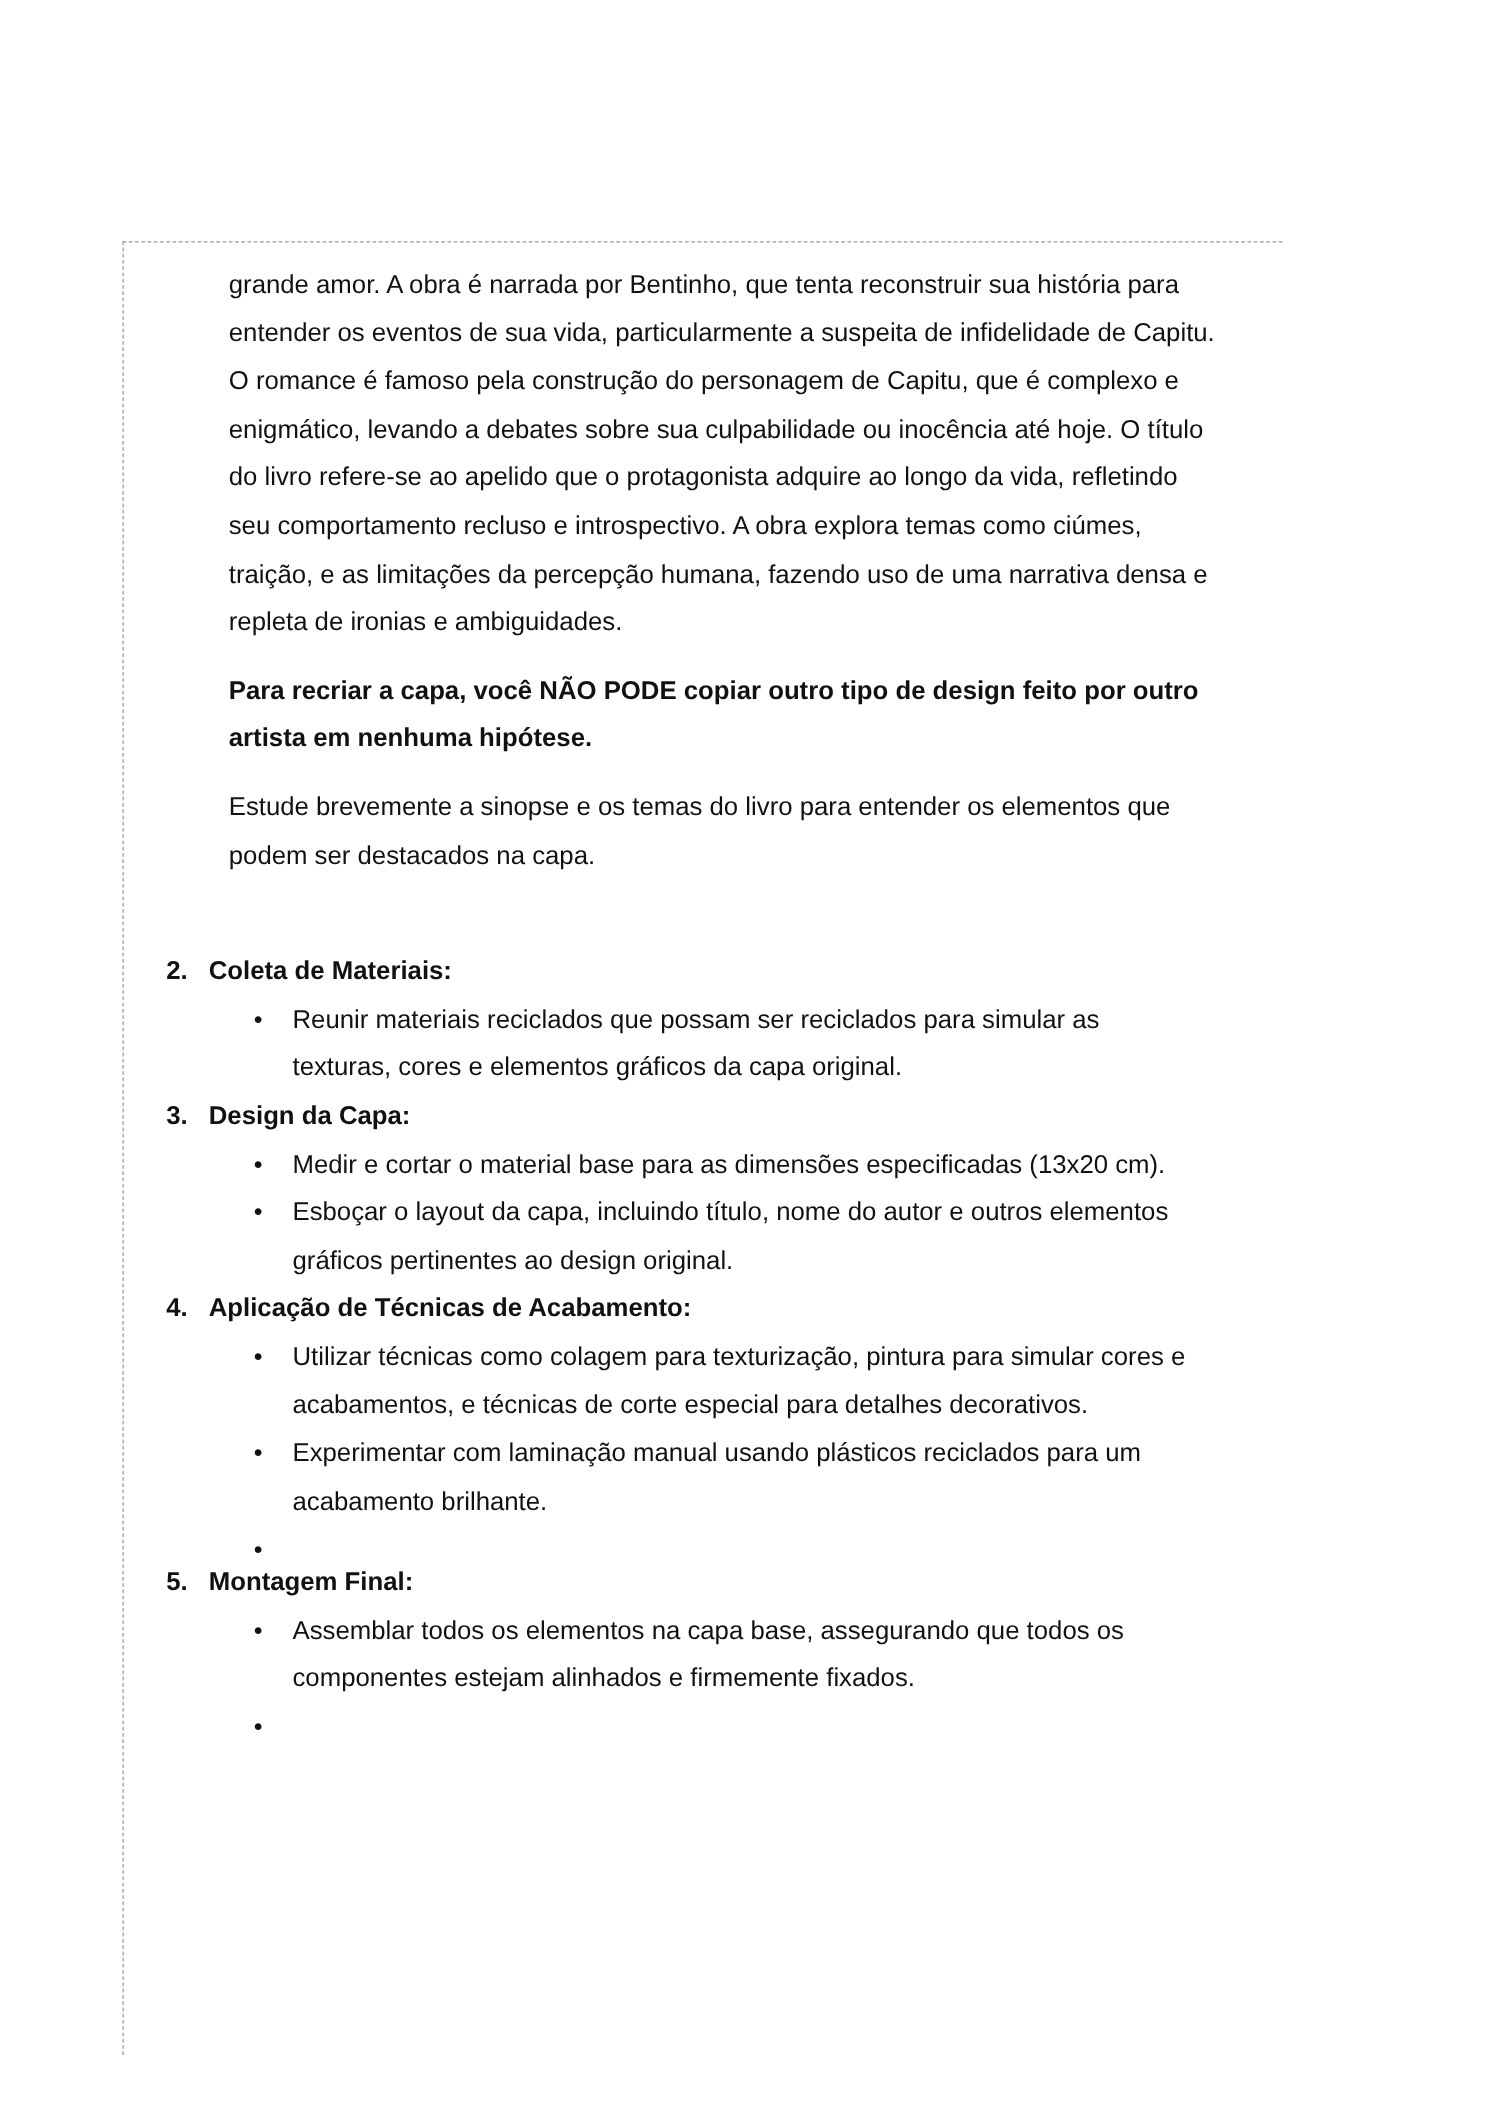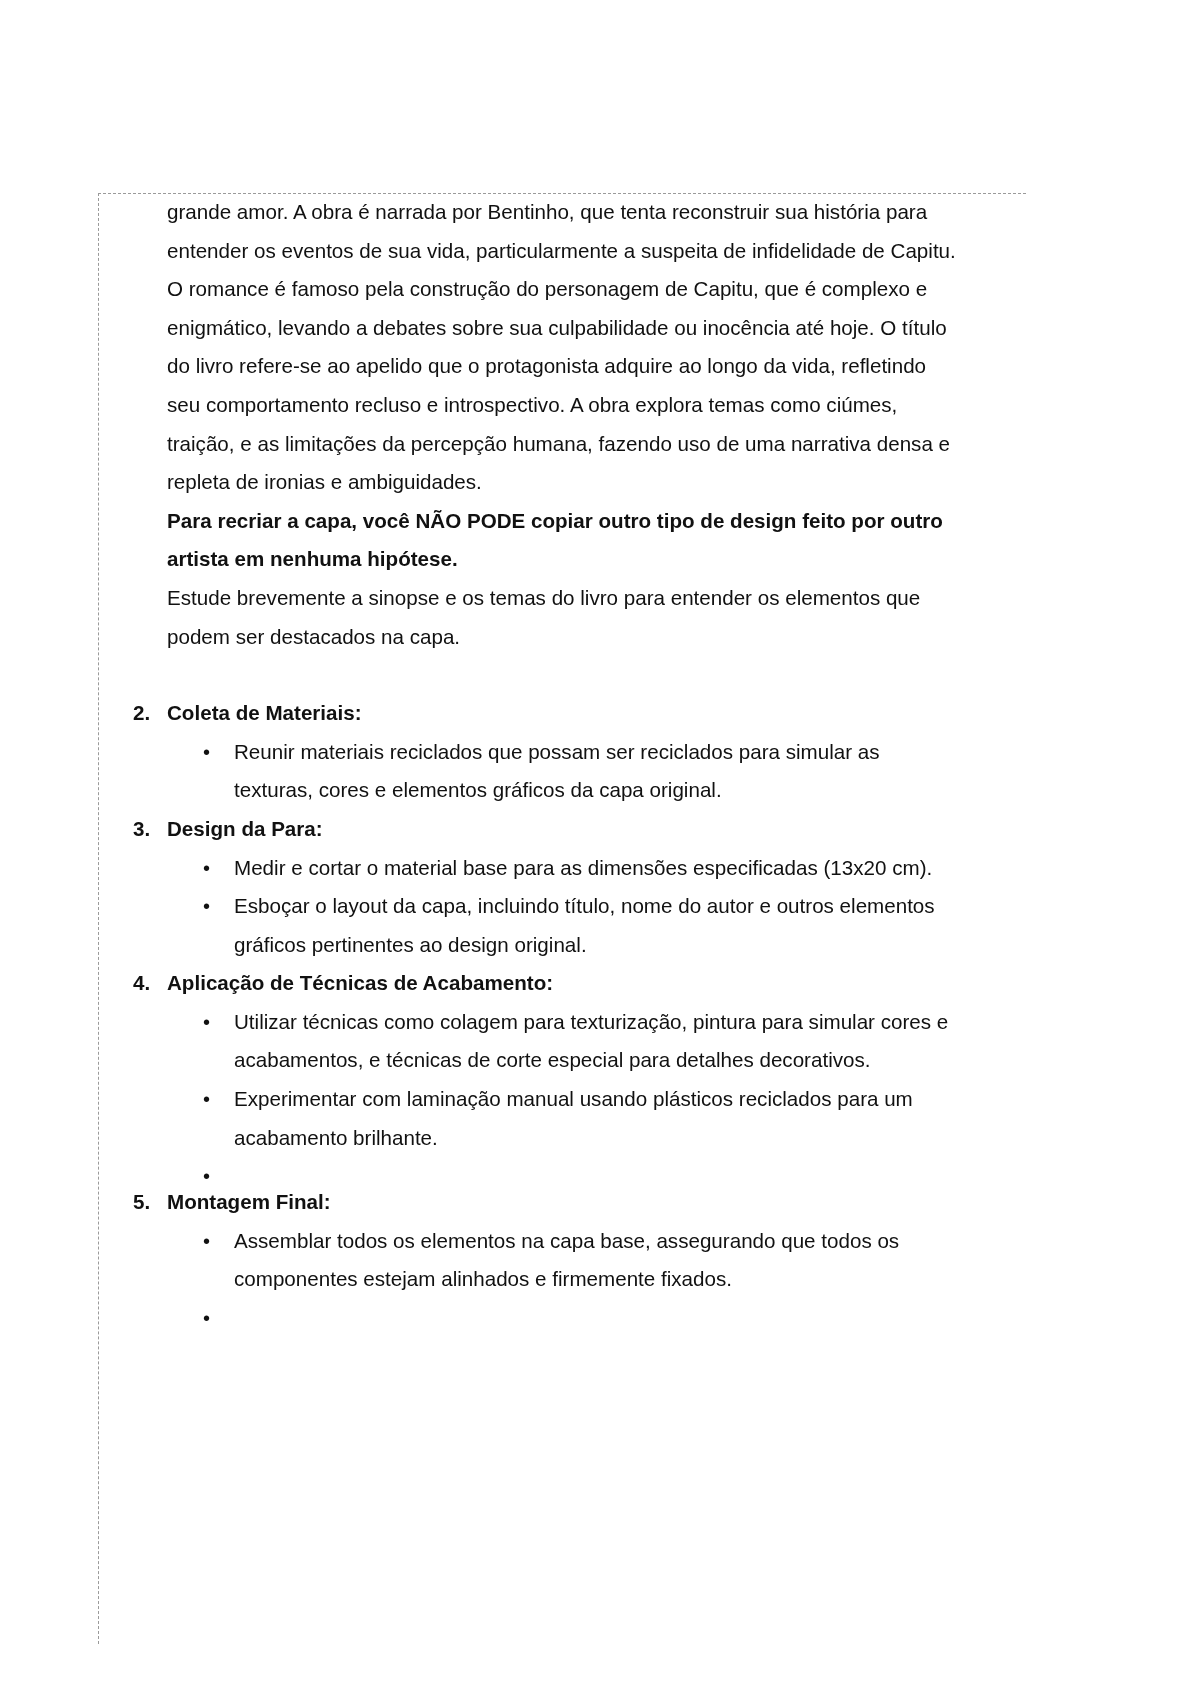--- a/index.html
+++ b/index.html
@@ -2,21 +2,21 @@
 <html><head>
 <meta charset="utf-8">
 <style>
   html, body { margin: 0; padding: 0; background: #ffffff; }
   body { width: 1191px; height: 1684px; position: relative; overflow: hidden;
          font-family: "Liberation Sans", sans-serif; color: #111111; }
   .page-frame { position: absolute; left: 98px; top: 193px; width: 927px; height: 1450px;
                 border-top: 1px dashed #9a9a9a; border-left: 1px dashed #9a9a9a; }
   .content { position: absolute; left: 167px; top: 193px; width: 880px;
              font-size: 20.6px; line-height: 38.6px; }
-  .para { margin: 0; }
+  .para { margin: 16px; }
   .bold { font-weight: bold; }
   .gap { height: 38px; }
   .gap-sm { height: 26px; }
   .section { position: relative; }
   .section-title { position: relative; font-weight: bold; margin: 0; }
   .section-num { position: absolute; left: -34px; width: 30px; font-weight: bold; }
   .bullet-item { position: relative; padding-left: 67px; margin: 0; }
   .bullet-dot { position: absolute; left: 36px; top: 0; font-size: 20px; }
 </style>
 </head>
@@ -38,21 +38,21 @@
     </p>
     <p class="bullet-item" style="width:722px">
       <span class="bullet-dot">•</span>
       <span>Reunir materiais reciclados que possam ser reciclados para simular as texturas, cores e elementos gráficos da capa original.</span>
     </p>
   </div>
 
   <div class="section">
     <p class="section-title">
       <span class="section-num">3.</span>
-      <span>Design da Para:</span>
+      <span>Design da Capa:</span>
     </p>
     <p class="bullet-item" style="width:722px">
       <span class="bullet-dot">•</span>
       <span>Medir e cortar o material base para as dimensões especificadas (13x20 cm).</span>
     </p>
     <p class="bullet-item" style="width:722px">
       <span class="bullet-dot">•</span>
       <span>Esboçar o layout da capa, incluindo título, nome do autor e outros elementos gráficos pertinentes ao design original.</span>
     </p>
   </div>

